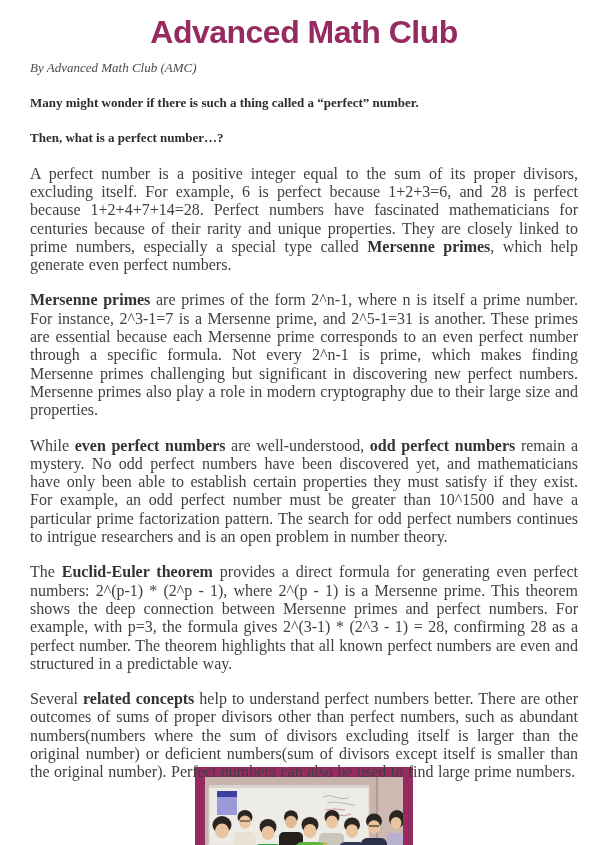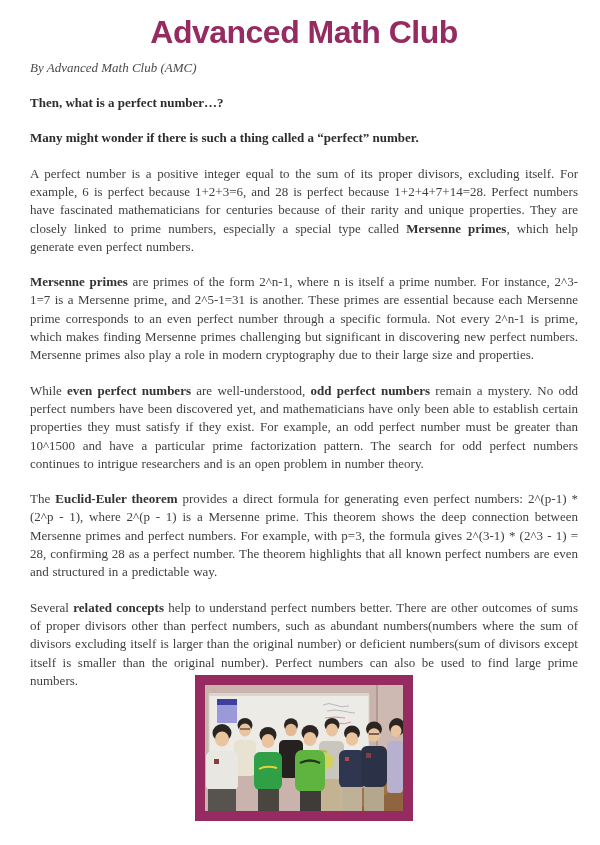--- a/index.html
+++ b/index.html
@@ -29,21 +29,21 @@
     font-style:italic;
   }
   p.lead {
     font-size:13px;
     font-weight:700;
     color:#2d2d2d;
     margin:0 0 17px 0;
     line-height:18.3px;
   }
   p.body {
-    font-size:13px;
+    font-size:16px;
     line-height:18.3px;
     text-align:justify;
     margin:0 0 17px 0;
     word-spacing:0.5px;
   }
   p.body strong { font-weight:700; color:#333333; }
 
   figure.photo-frame {
     width:198px; height:126px;
     border:10px solid #952b61;
@@ -56,22 +56,22 @@
 </style>
 </head>
 <body>
 
 <div class="page">
 
   <h1 class="title">Advanced Math Club</h1>
 
   <p class="byline">By Advanced Math Club (AMC)</p>
 
+  <p class="lead">Many might wonder if there is such a thing called a “perfect” number.</p>
   <p class="lead">Then, what is a perfect number…?</p>
-  <p class="lead">Many might wonder if there is such a thing called a “perfect” number.</p>
 
   <p class="body"><span>A perfect number is a positive integer equal to the sum of its proper divisors, excluding itself. For example, 6 is perfect because 1+2+3=6, and 28 is perfect because 1+2+4+7+14=28. Perfect numbers have fascinated mathematicians for centuries because of their rarity and unique properties. They are closely linked to prime numbers, especially a special type called </span><strong>Mersenne primes</strong><span>, which help generate even perfect numbers.</span></p>
 
   <p class="body"><strong>Mersenne primes</strong><span> are primes of the form 2^n-1, where n is itself a prime number. For instance, 2^3-1=7 is a Mersenne prime, and 2^5-1=31 is another. These primes are essential because each Mersenne prime corresponds to an even perfect number through a specific formula. Not every 2^n-1 is prime, which makes finding Mersenne primes challenging but significant in discovering new perfect numbers. Mersenne primes also play a role in modern cryptography due to their large size and properties.</span></p>
 
   <p class="body"><span>While </span><strong>even perfect numbers</strong><span> are well-understood, </span><strong>odd perfect numbers</strong><span> remain a mystery. No odd perfect numbers have been discovered yet, and mathematicians have only been able to establish certain properties they must satisfy if they exist. For example, an odd perfect number must be greater than 10^1500 and have a particular prime factorization pattern. The search for odd perfect numbers continues to intrigue researchers and is an open problem in number theory.</span></p>
 
   <p class="body"><span>The </span><strong>Euclid-Euler theorem</strong><span> provides a direct formula for generating even perfect numbers: 2^(p-1) * (2^p - 1), where 2^(p - 1) is a Mersenne prime. This theorem shows the deep connection between Mersenne primes and perfect numbers. For example, with p=3, the formula gives 2^(3-1) * (2^3 - 1) = 28, confirming 28 as a perfect number. The theorem highlights that all known perfect numbers are even and structured in a predictable way.</span></p>
 
   <p class="body"><span>Several </span><strong>related concepts</strong><span> help to understand perfect numbers better. There are other outcomes of sums of proper divisors other than perfect numbers, such as abundant numbers(numbers where the sum of divisors excluding itself is larger than the original number) or deficient numbers(sum of divisors except itself is smaller than the original number). Perfect numbers can also be used to find large prime numbers.</span></p>

